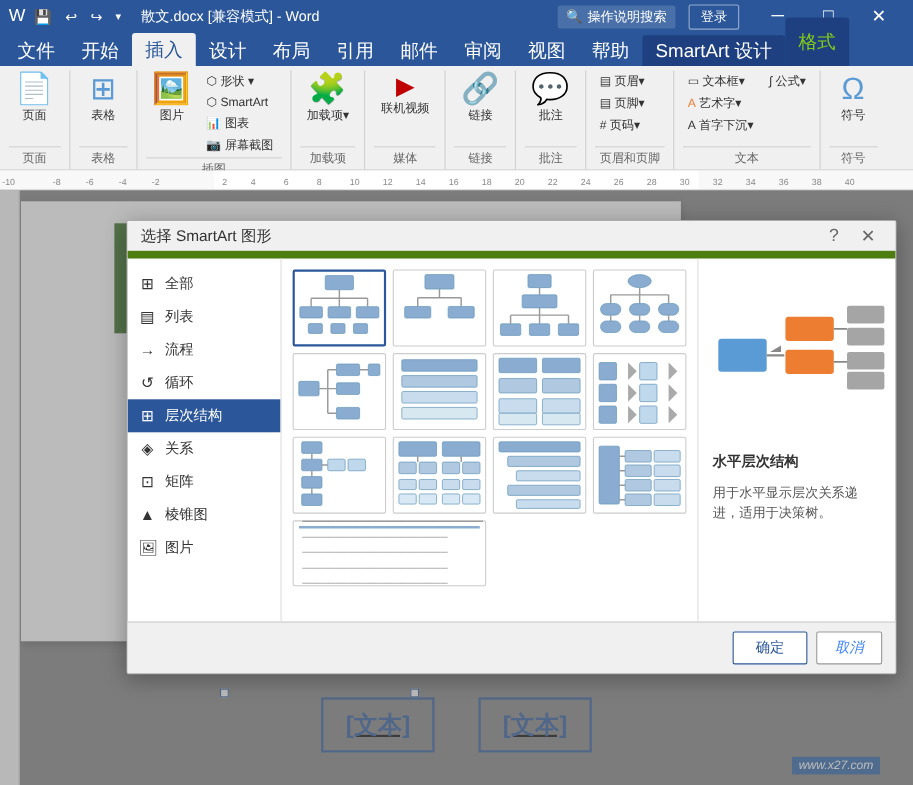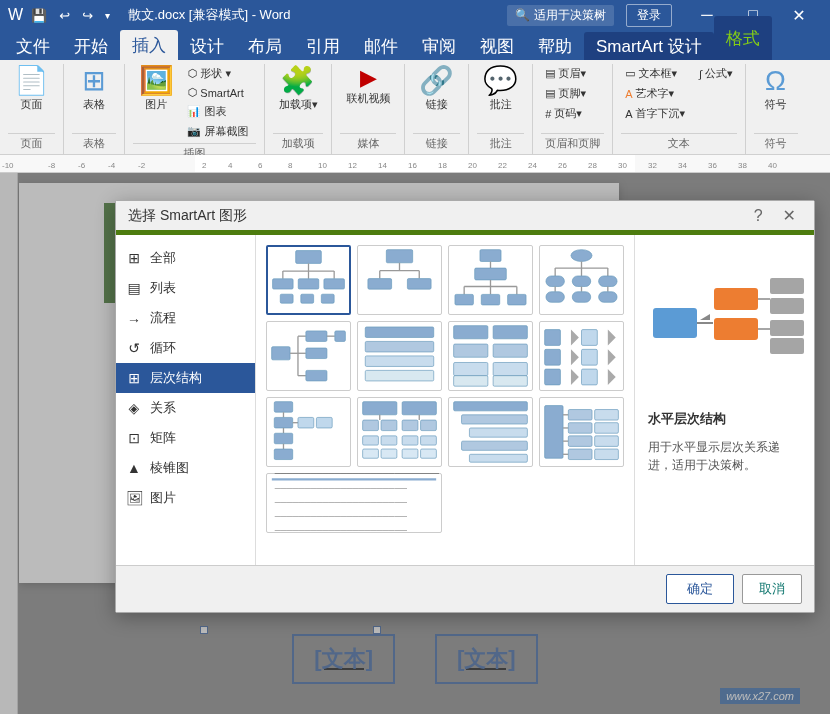--- a/index.html
+++ b/index.html
@@ -124,21 +124,21 @@
       left: 115px;
       width: 700px;
       background: white;
       border: 1px solid #aaa;
       box-shadow: 0 4px 20px rgba(0,0,0,0.3);
       z-index: 20;
       border-radius: 2px;
     }
     .dialog-titlebar {
       background: #f0f0f0;
-      border-bottom: 5px solid #4d7c0f;
+      border-bottom: 7px solid #4d7c0f;
       height: 34px;
       display: flex;
       align-items: center;
       justify-content: space-between;
       padding: 0 12px;
     }
     .dialog-title { font-size: 14px; color: #333; }
     .dialog-controls { display: flex; gap: 8px; align-items: center; }
     .dialog-ctrl-btn { background: none; border: none; cursor: pointer; font-size: 16px; color: #666; padding: 2px 6px; }
     .dialog-body { display: flex; height: 330px; }
@@ -211,25 +211,26 @@
       border: 1px solid #2b579a;
       color: #2b579a;
       padding: 5px 20px;
       font-size: 13px;
       cursor: pointer;
       border-radius: 2px;
     }
     .btn-cancel {
       background: white;
       border: 1px solid #999;
-      color: #0f766e;
+      color: #3b82f6;
       padding: 5px 16px;
       font-size: 13px;
       cursor: pointer;
       border-radius: 2px;
+      font-style: italic;
     }
 
     
     .main-area {
       display: flex;
       flex-direction: column;
       position: relative;
       height: calc(714px - 155px);
     }
 
@@ -294,21 +295,21 @@
       <button class="qa-btn">💾</button>
       <button class="qa-btn">↩</button>
       <button class="qa-btn">↪</button>
       <button class="qa-btn" style="font-size:10px;">▾</button>
     </div>
     <span style="font-size:13px; margin-left:8px;">散文.docx [兼容模式] - Word</span>
   </div>
   <div style="display:flex; align-items:center; gap:12px;">
     <div class="search-bar">
       <span>🔍</span>
-      <span>适用于决策树</span>
+      <span>操作说明搜索</span>
     </div>
     <button class="login-btn">登录</button>
     <div class="title-bar-controls">
       <button class="title-bar-btn">─</button>
       <button class="title-bar-btn">□</button>
       <button class="title-bar-btn close">✕</button>
     </div>
   </div>
 </div>
 

